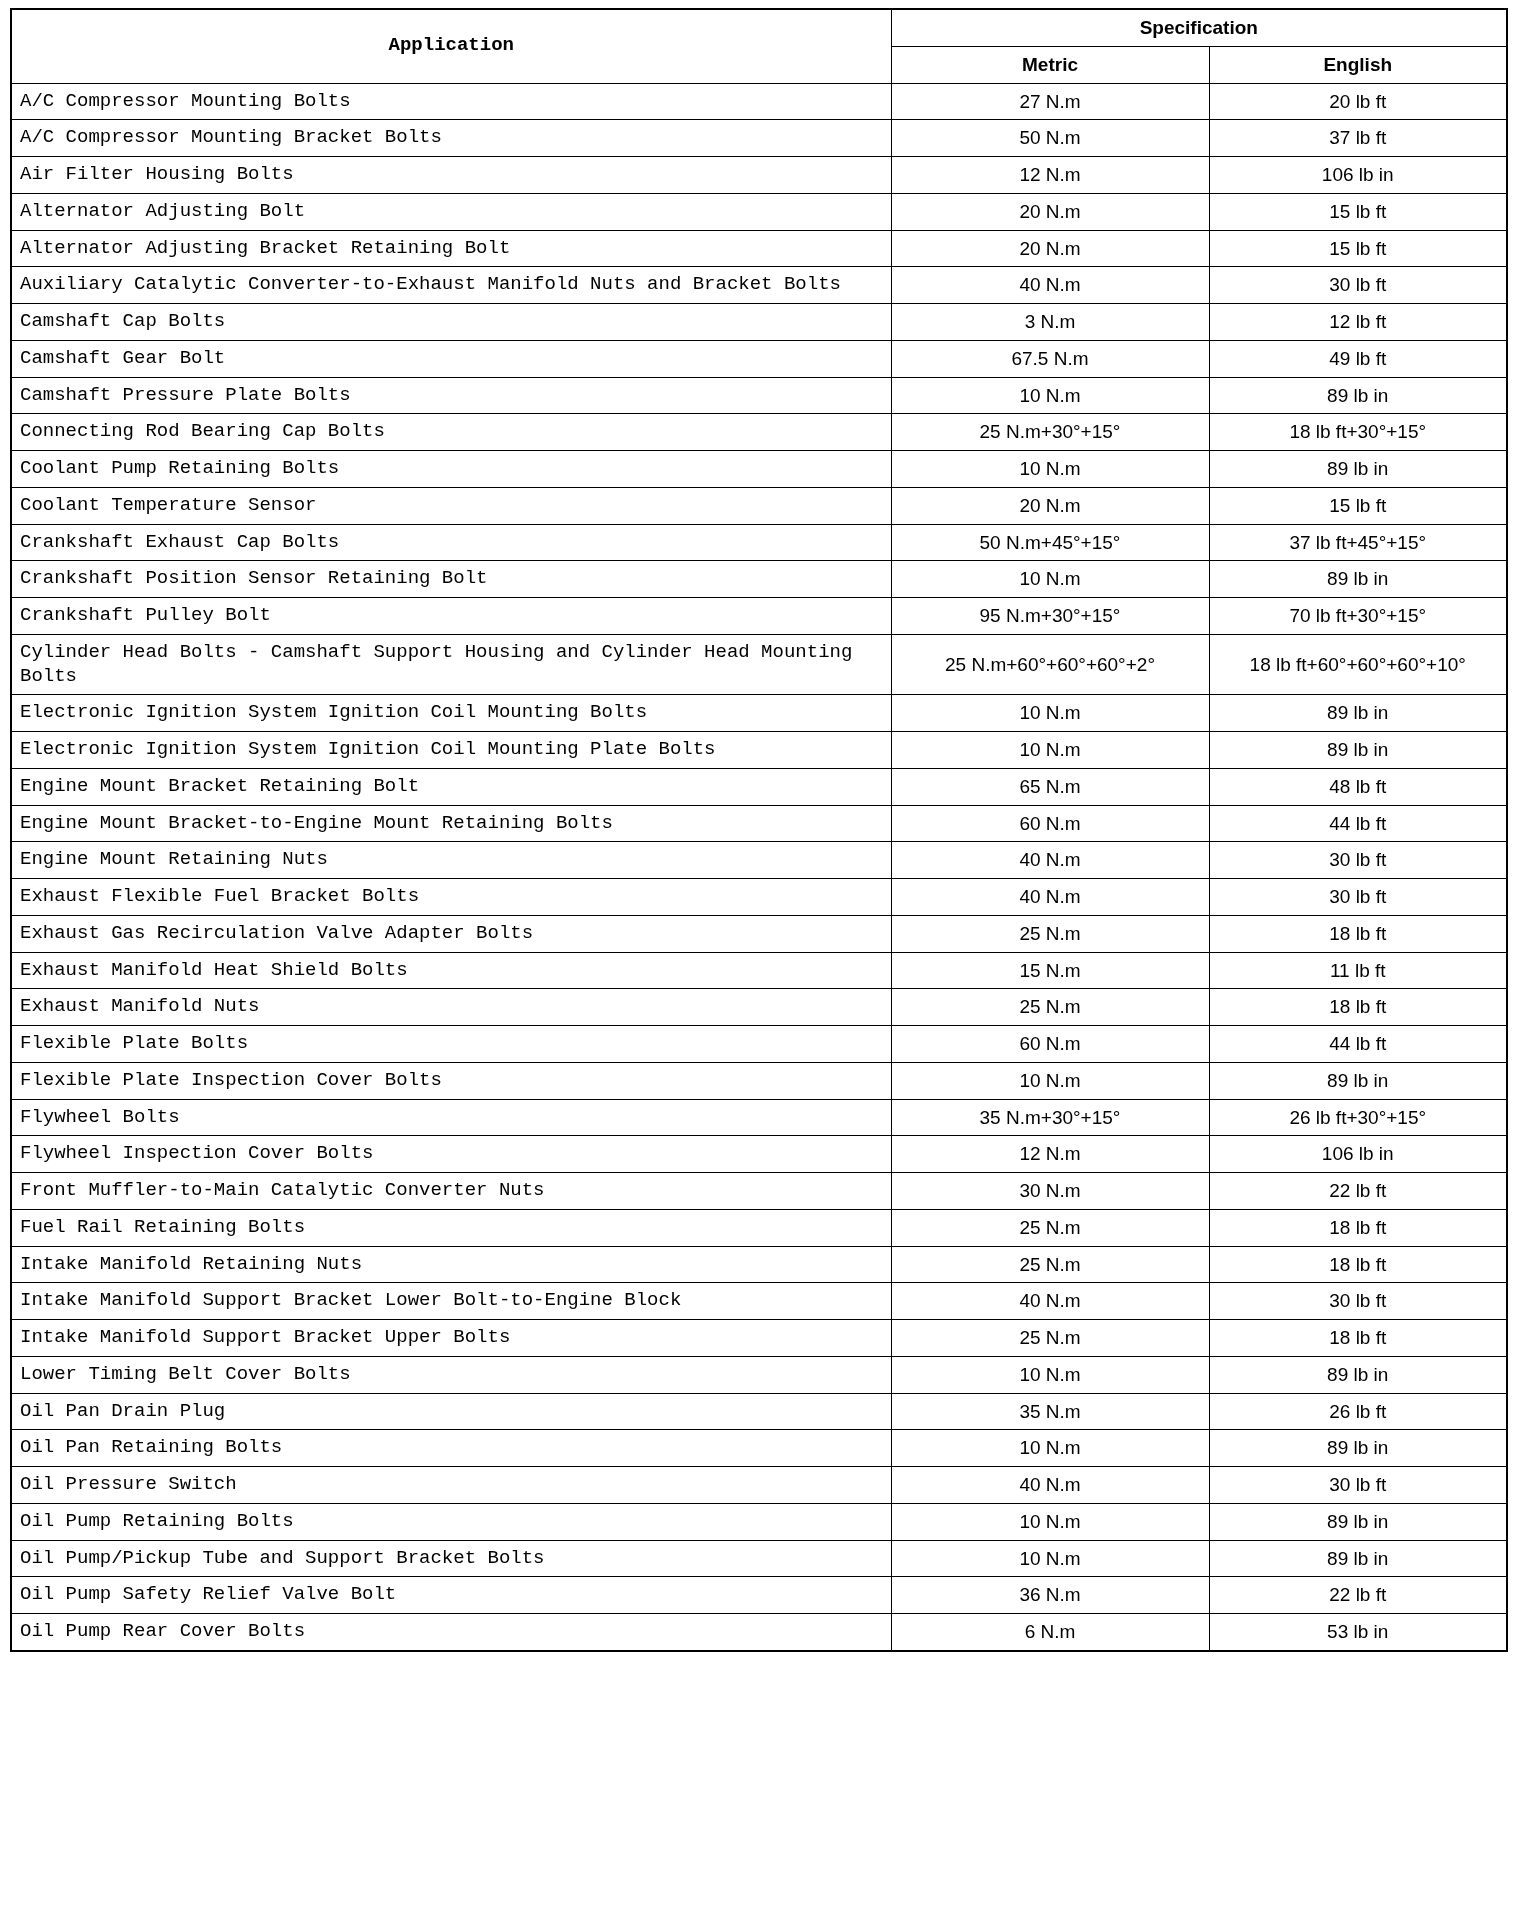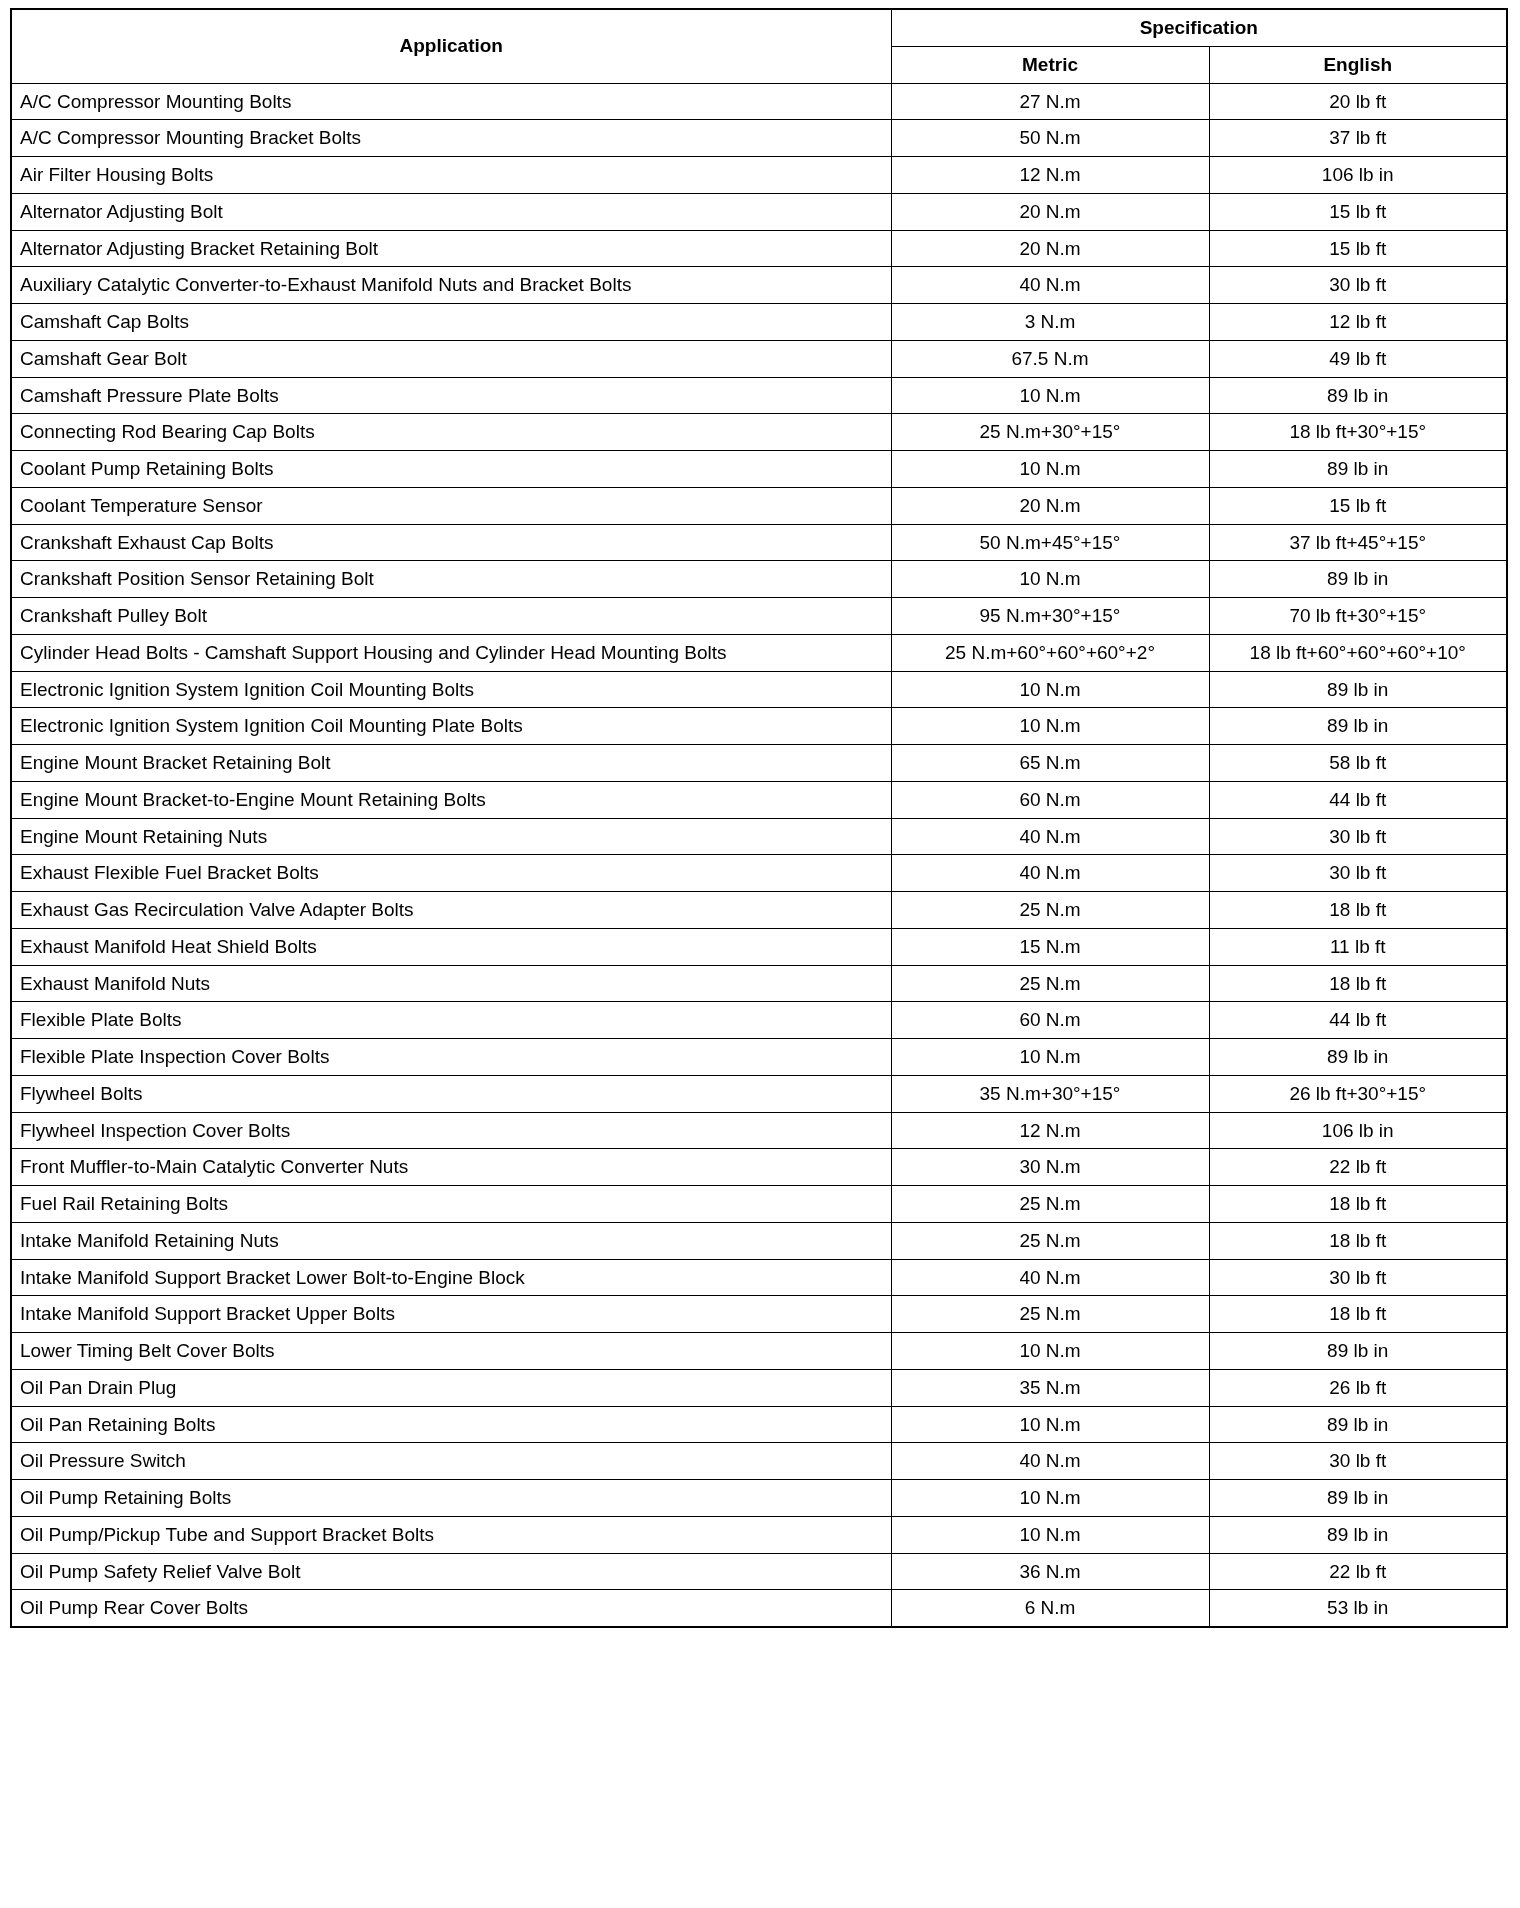--- a/index.html
+++ b/index.html
@@ -49,21 +49,21 @@
     text-align: center;
   }
   td.app {
     text-align: left;
     padding-left: 10px;
     white-space: normal;
   }
   td.val {
     text-align: center;
   }
-  .outer-left { border-left: 2px solid #000; }
+  .outer-left { border-left: 2px solid #000; font-family: Liberation Mono, monospace; }
   .outer-right { border-right: 2px solid #000; margin-top: 32px; }
   .outer-top { border-top: 2px solid #000; }
   .outer-bottom { border-bottom: 2px solid #000; }
 </style>
 </head>
 <body>
 
 <div class="page">
   <table class="spec-table">
     <colgroup>
@@ -168,21 +168,21 @@
           <td class="val outer-right">89 lb in</td>
         </tr>
         <tr>
           <td class="app outer-left">Electronic Ignition System Ignition Coil Mounting Plate Bolts</td>
           <td class="val">10 N.m</td>
           <td class="val outer-right">89 lb in</td>
         </tr>
         <tr>
           <td class="app outer-left">Engine Mount Bracket Retaining Bolt</td>
           <td class="val">65 N.m</td>
-          <td class="val outer-right">58 lb ft</td>
+          <td class="val outer-right">48 lb ft</td>
         </tr>
         <tr>
           <td class="app outer-left">Engine Mount Bracket-to-Engine Mount Retaining Bolts</td>
           <td class="val">60 N.m</td>
           <td class="val outer-right">44 lb ft</td>
         </tr>
         <tr>
           <td class="app outer-left">Engine Mount Retaining Nuts</td>
           <td class="val">40 N.m</td>
           <td class="val outer-right">30 lb ft</td>

